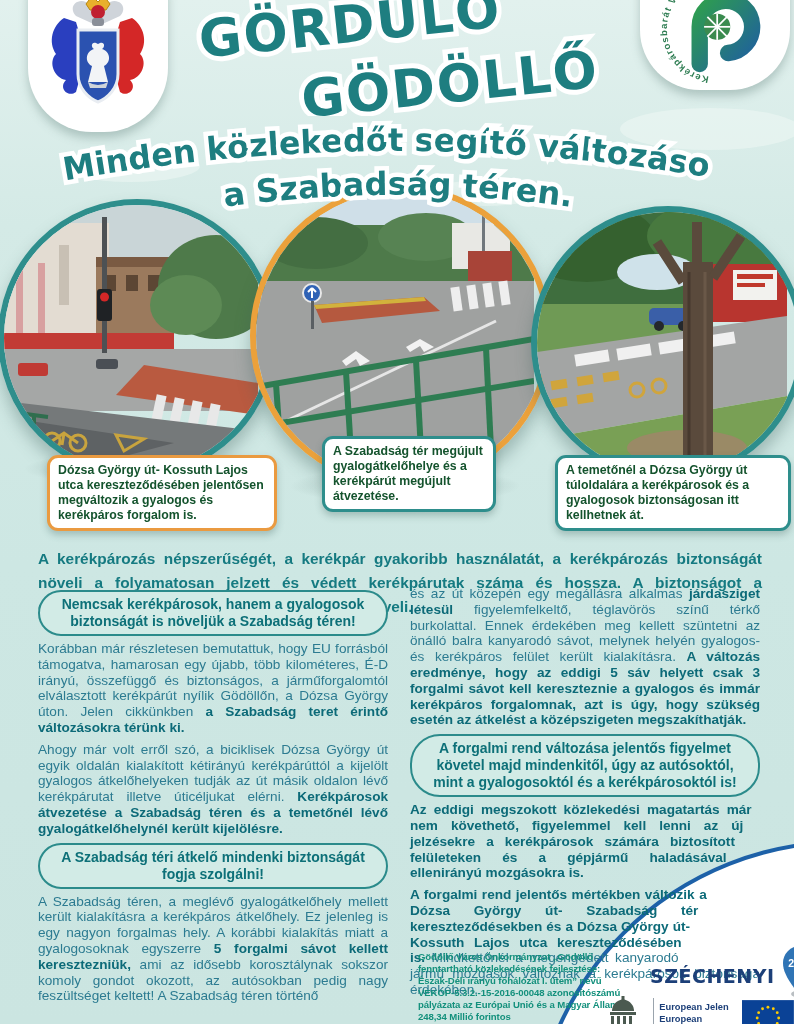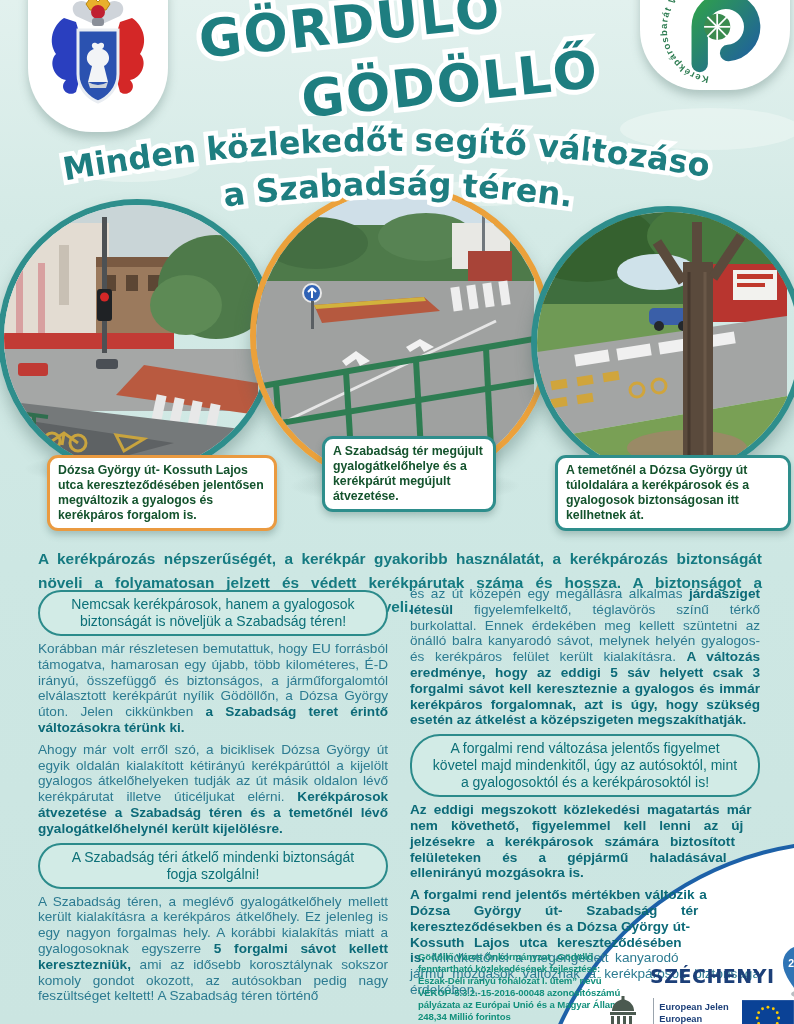--- a/index.html
+++ b/index.html
@@ -35,21 +35,21 @@
     position:absolute;left:38px;top:532px;width:724px;
     font-size:15.4px;font-weight:700;color:#157a81;line-height:24px;text-align:justify;
   }
   
   .col{position:absolute;top:590px;width:350px;}
   #col-left{left:38px;}
   #col-right{left:410px;top:586px;width:350px;}
   .pill{
     border:2px solid #2b8b8b;border-radius:30px;background:#d2ebe6;
     padding:4px 16px;margin:0 0 5px 0;text-align:center;
-    font-size:14px;font-weight:400;color:#0d7078;line-height:17px;
+    font-size:14px;font-weight:700;color:#0d7078;line-height:17px;
   }
   .para{margin:0 0 6px 0;font-size:13.6px;line-height:15.8px;color:#2c7b91;text-align:justify;}
   .para b,.para .bb{color:#0c6a78;font-weight:700;}
   .bold-para{color:#0c6a78;font-weight:700;}
   .arc-spacer{float:right;width:118px;height:120px;margin:34px -8px 0 0;
     shape-outside:polygon(100% 0,26% 100%,100% 100%);}
   
   #arc-circle{position:absolute;left:530px;top:840px;width:620px;height:620px;border-radius:50%;
     background:#fff;border:4px solid #1d61a8;}
   #funding{position:absolute;left:386px;top:951px;width:208px;

